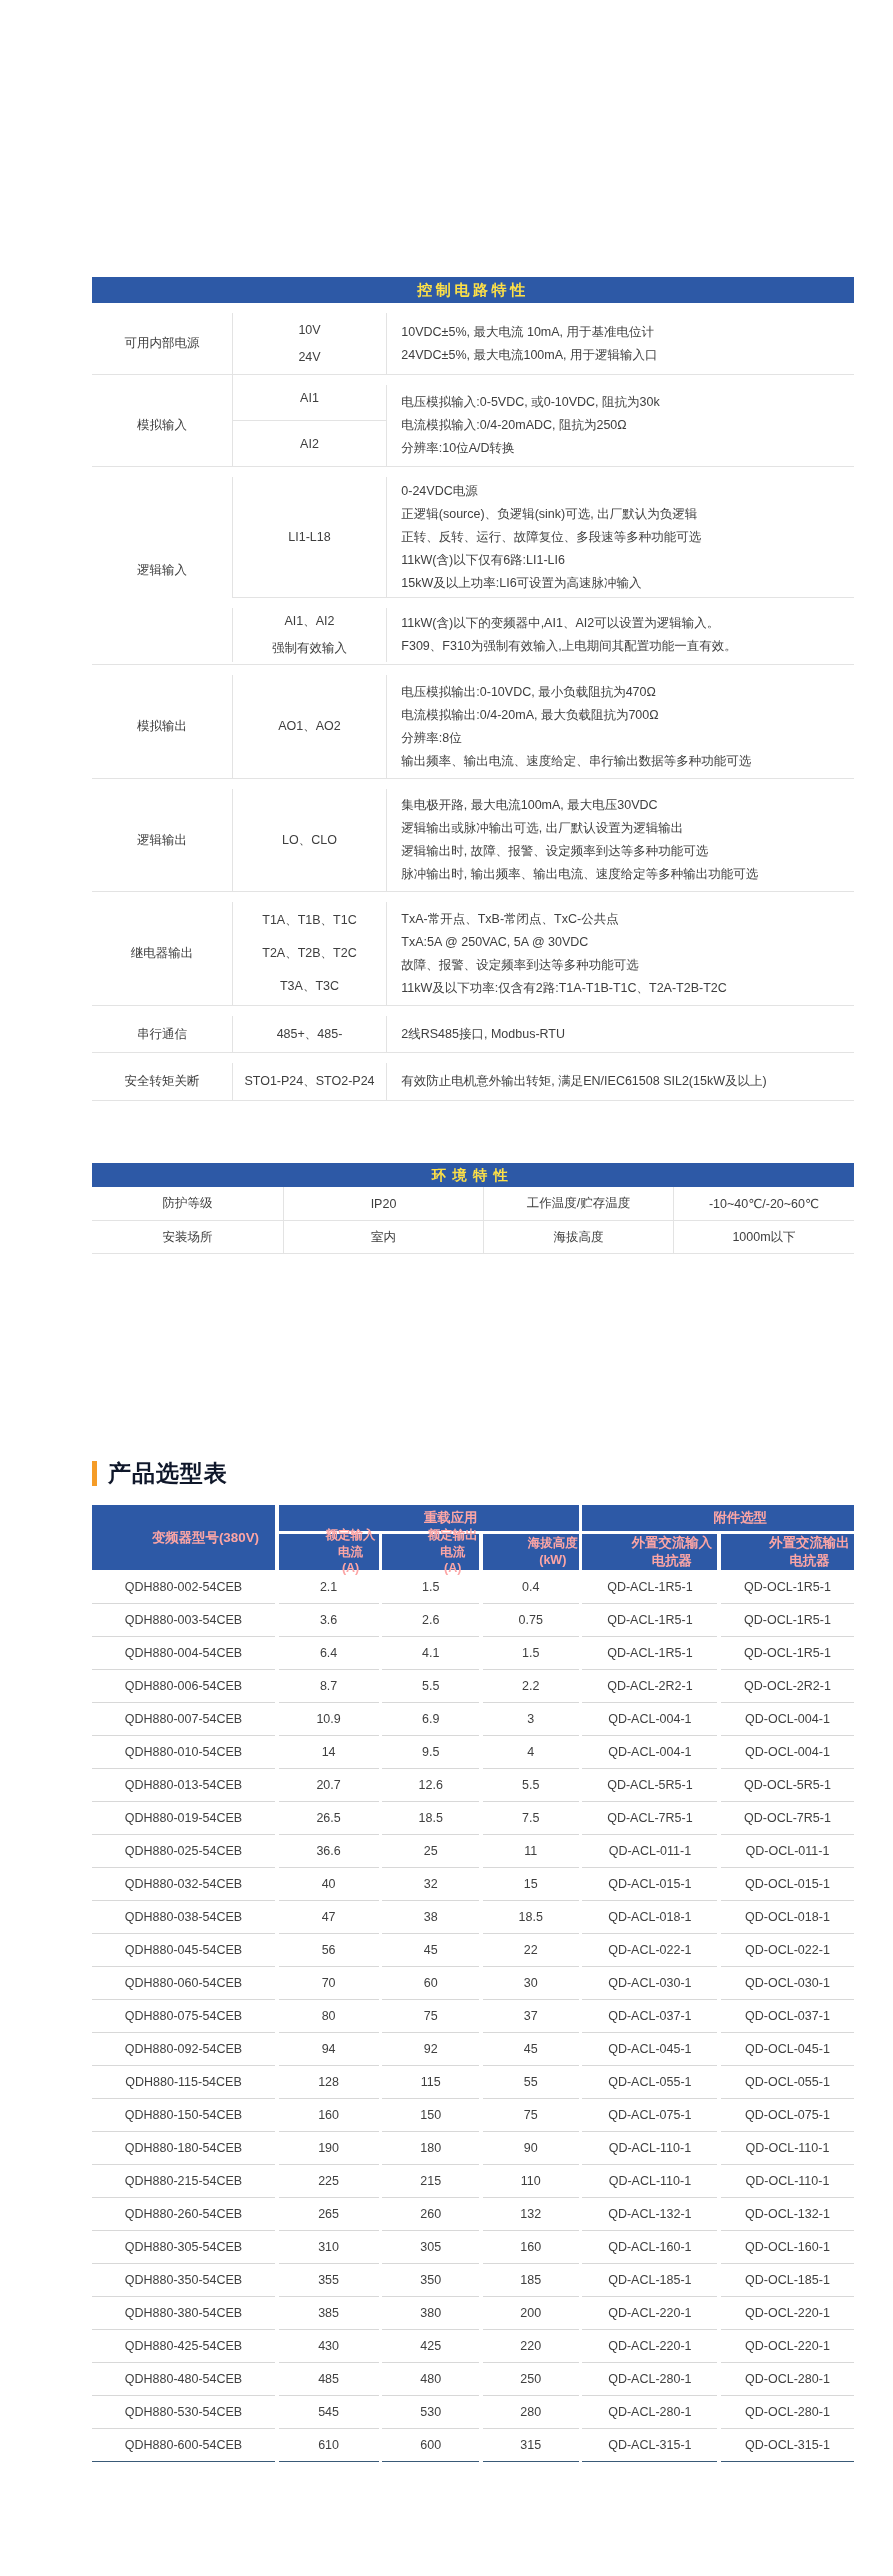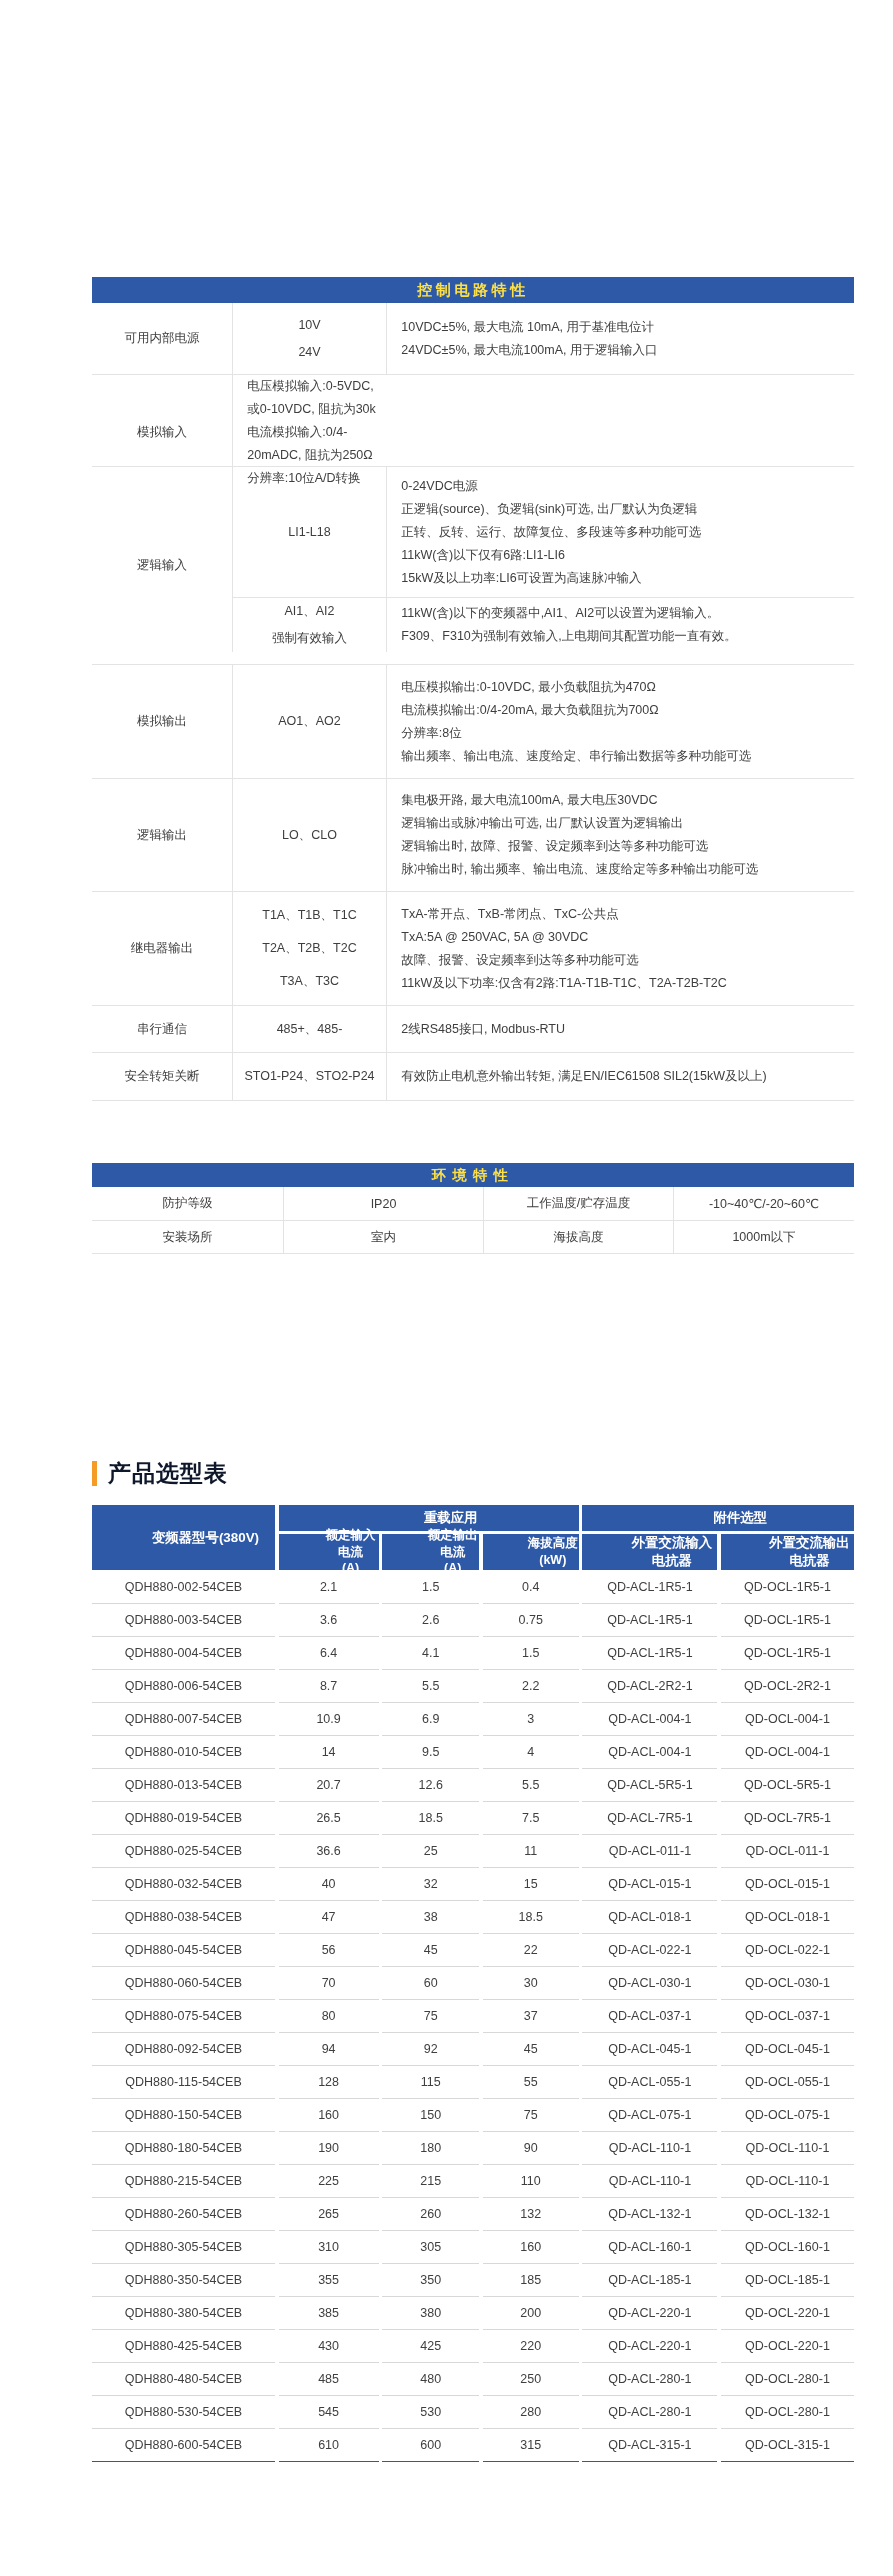--- a/index.html
+++ b/index.html
@@ -18,21 +18,21 @@
     display: flex; align-items: center; justify-content: center;
   }
   .ctl-h { height: 26px; font-size: 15px; letter-spacing: 3.6px; }
   .env-h { height: 24px; font-size: 14.3px; letter-spacing: 6.3px; }
 
   
   .ctl-body { border-bottom: 0.9px solid var(--table-line, #e3e3e3); }
   .cg { display: grid; grid-template-columns: 140px 154px 468px; }
   .cg + .cg { border-top: 0.9px solid var(--table-line, #e3e3e3); }
   .cg.g3 { grid-template-columns: 140px 622px; }
-  .cc { display: flex; flex-direction: column; justify-content: center; }
+  .cc { display: flex; flex-direction: column; justify-content: center; margin-top: 10px; }
   .c1 { align-items: center; font-size: 12.5px; }
   .c2 {
     align-items: center; text-align: center;
     border-left: 0.9px solid var(--table-line, #e3e3e3);
     font-size: 12.5px; line-height: 27px;
   }
   .c2.lh37 { line-height: 33px; }
   .c3 {
     border-left: 0.9px solid var(--table-line, #e3e3e3);
     padding-left: 14.3px; font-size: 12.5px; line-height: 23px;
@@ -57,21 +57,21 @@
   .sel-title-text { font-size: 23px; font-weight: bold; color: #0f172a; letter-spacing: 0.9px; }
 
   .sel-header {
     margin-top: 16px;
     display: grid;
     grid-template-columns: 183px 100px 97px 96px 135px 133px;
     grid-template-rows: 26px 36px;
     gap: 2.7px 3.6px;
   }
   .sh {
-    background: var(--header-blue, #2d59a6); color: #ffffff;
+    background: var(--header-blue, #2d59a6); color: #fca5a5;
     display: flex; flex-direction: column; align-items: center; justify-content: center;
     text-align: center; font-size: 12.5px; font-weight: bold; line-height: 1.3; padding-left: 44px;
   }
   .sh-col1 { grid-column: 1; grid-row: 1 / 3; font-size: 13.4px; }
   .gh1 { grid-column: 2 / 5; grid-row: 1; font-size: 13.4px; }
   .gh2 { grid-column: 5 / 7; grid-row: 1; font-size: 13.4px; }
   .sh-reactor { font-size: 13.4px; }
 
   .sel-body { margin-top: 1.8px; }
   .sel-row {
@@ -107,20 +107,24 @@
         <div class="cc c3">
           <div>10VDC±5%, 最大电流 10mA, 用于基准电位计</div>
           <div>24VDC±5%, 最大电流100mA, 用于逻辑输入口</div>
         </div>
       </div>
 
       <div class="cg" style="height:92px">
         <div class="cc c1">
             <span>模拟输入</span>
           </div>
+        <div class="split">
+          <div class="half">AI1</div>
+          <div class="half">AI2</div>
+        </div>
         <div class="cc c3">
           <div>电压模拟输入:0-5VDC, 或0-10VDC, 阻抗为30k</div>
           <div>电流模拟输入:0/4-20mADC, 阻抗为250Ω</div>
           <div>分辨率:10位A/D转换</div>
         </div>
       </div>
 
       <div class="cg g3" style="height:198px">
         <div class="cc c1">
             <span>逻辑输入</span>

